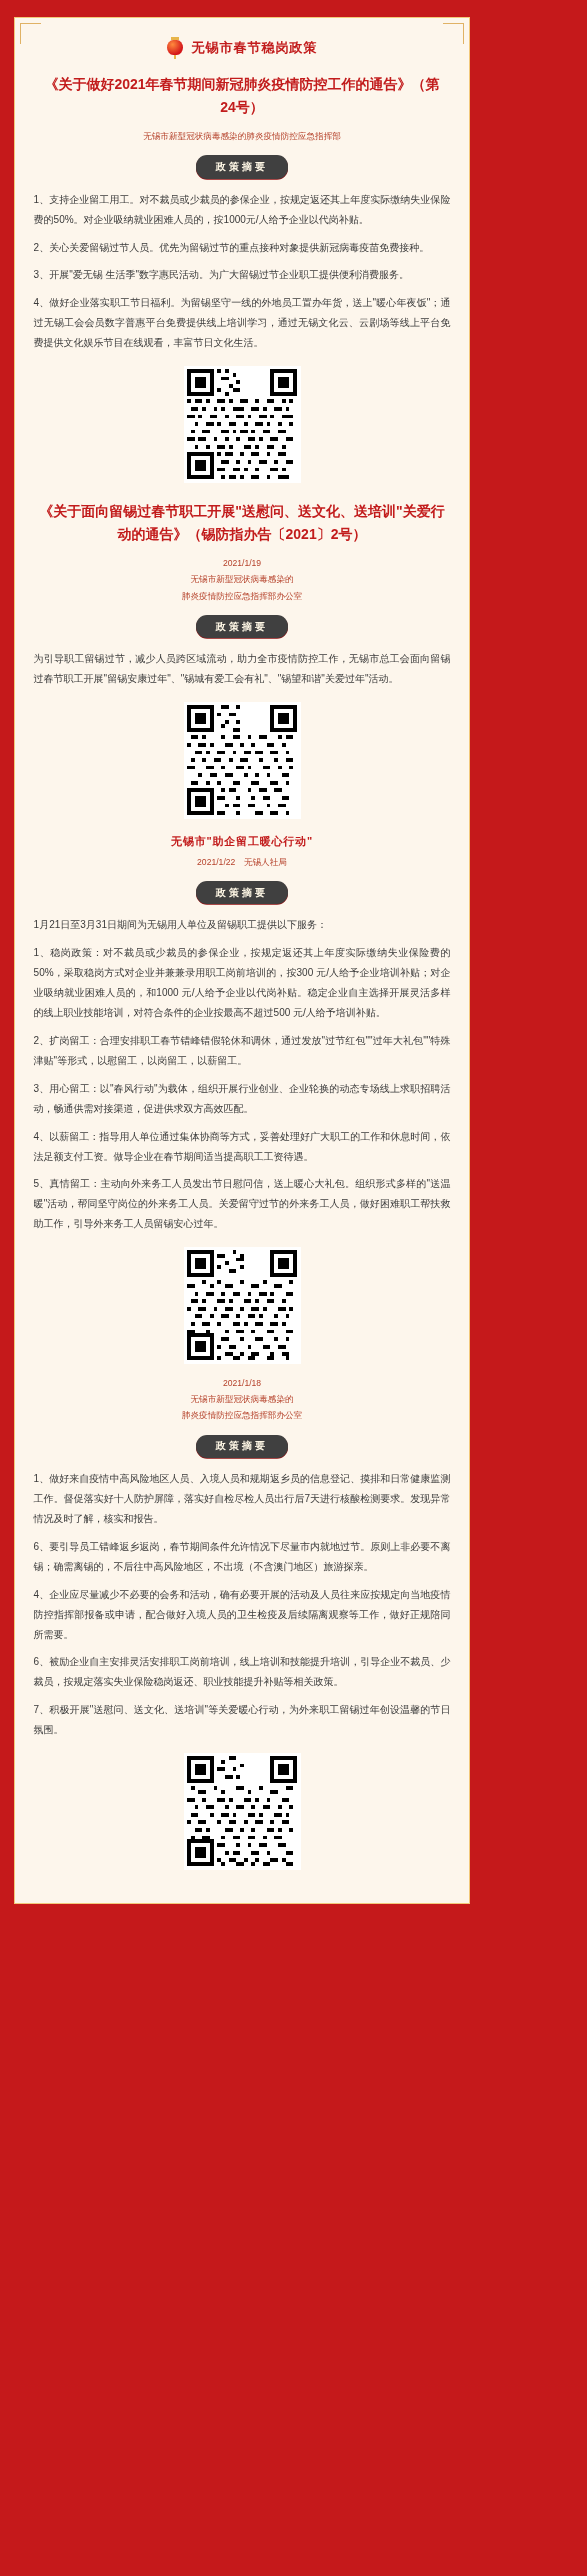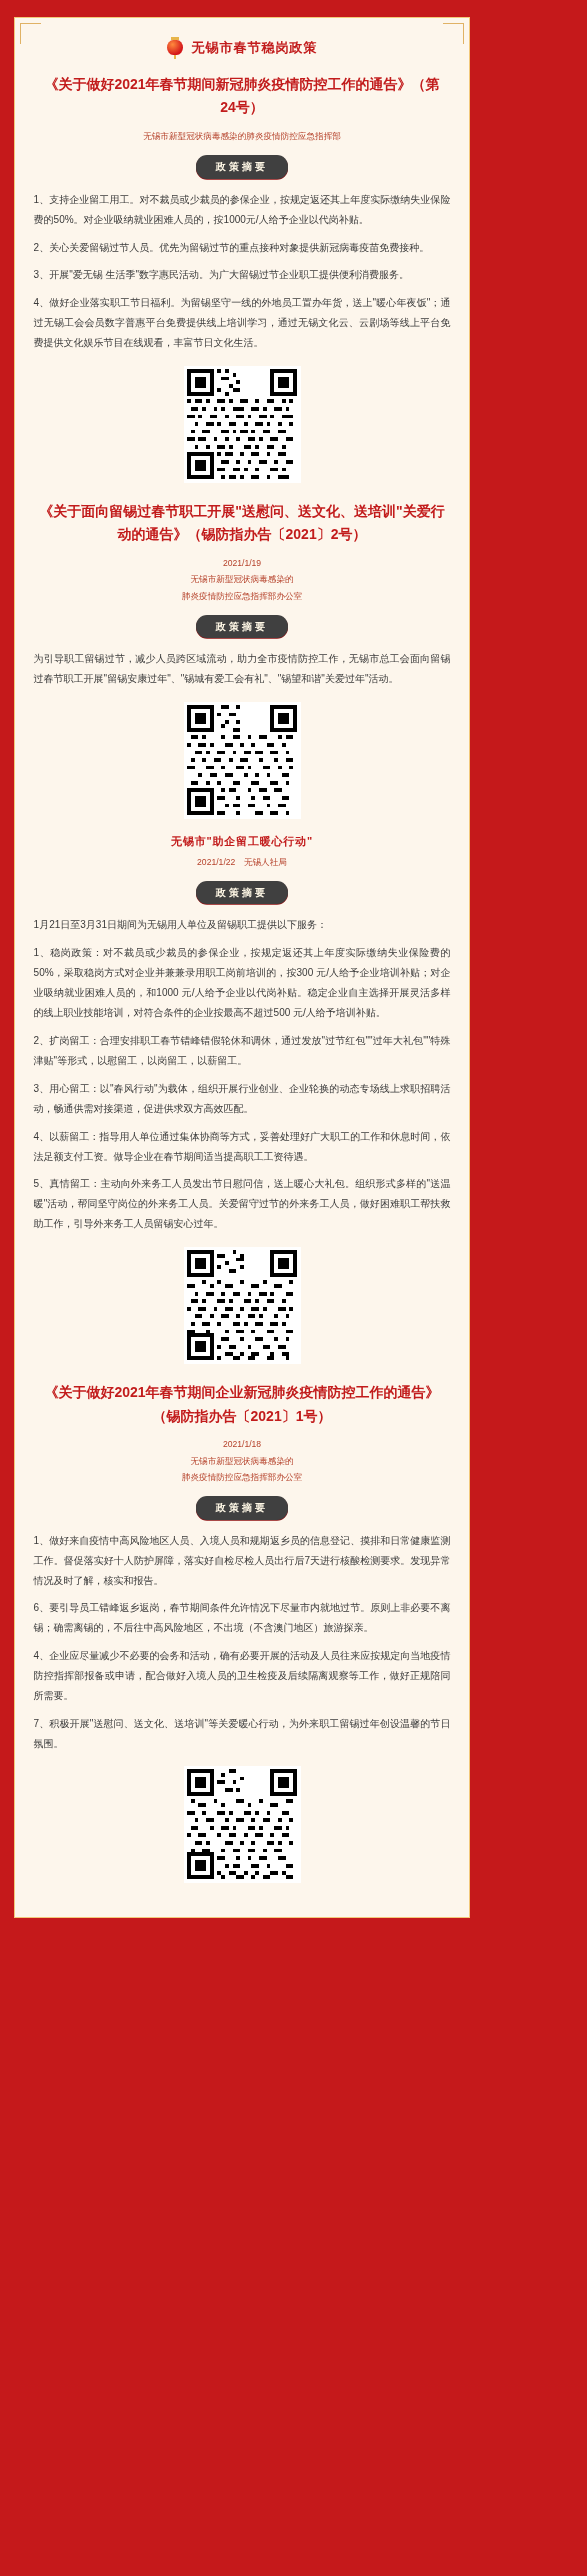--- a/index.html
+++ b/index.html
@@ -511,32 +511,32 @@
                 <rect x="16" y="28" width="2" height="1"></rect>
               <rect x="21" y="28" width="2" height="1"></rect>
                 <rect x="26" y="28" width="1" height="1"></rect>
             </g>
           </svg>
         </span>
       </div>
     </div>
 
     <div class="section">
-      <div class="sec-title">《关于做好2021年春节期间企业新冠肺炎疫情防控工作的通告》（锡防指办告〔2021〕1号）</div>
       <div class="meta">
         <div>2021/1/18</div>
         <div>无锡市新型冠状病毒感染的</div>
         <div>肺炎疫情防控应急指挥部办公室</div>
       </div>
       <div class="badge-wrap">
         <span class="badge">政策摘要</span>
       </div>
       <p class="para">1、做好来自疫情中高风险地区人员、入境人员和规期返乡员的信息登记、摸排和日常健康监测工作。督促落实好十人防护屏障，落实好自检尽检人员出行后7天进行核酸检测要求。发现异常情况及时了解，核实和报告。</p>
       <p class="para">6、要引导员工错峰返乡返岗，春节期间条件允许情况下尽量市内就地过节。原则上非必要不离锡；确需离锡的，不后往中高风险地区，不出境（不含澳门地区）旅游探亲。</p>
       <p class="para">4、企业应尽量减少不必要的会务和活动，确有必要开展的活动及人员往来应按规定向当地疫情防控指挥部报备或申请，配合做好入境人员的卫生检疫及后续隔离观察等工作，做好正规陪同所需要。</p>
+      <p class="para">6、被励企业自主安排灵活安排职工岗前培训，线上培训和技能提升培训，引导企业不裁员、少裁员，按规定落实失业保险稳岗返还、职业技能提升补贴等相关政策。</p>
       <p class="para">7、积极开展"送慰问、送文化、送培训"等关爱暖心行动，为外来职工留锡过年创设温馨的节日氛围。</p>
       <div class="qr-wrap">
         <span class="qr">
           <svg width="110" height="110" viewBox="0 0 29 29" shape-rendering="crispEdges">
             <rect width="29" height="29" fill="#fff"></rect>
             <g fill="#000">
               <rect x="0" y="0" width="7" height="1"></rect>
                 <rect x="0" y="6" width="7" height="1"></rect>
               <rect x="0" y="0" width="1" height="7"></rect>
                 <rect x="6" y="0" width="1" height="7"></rect>

